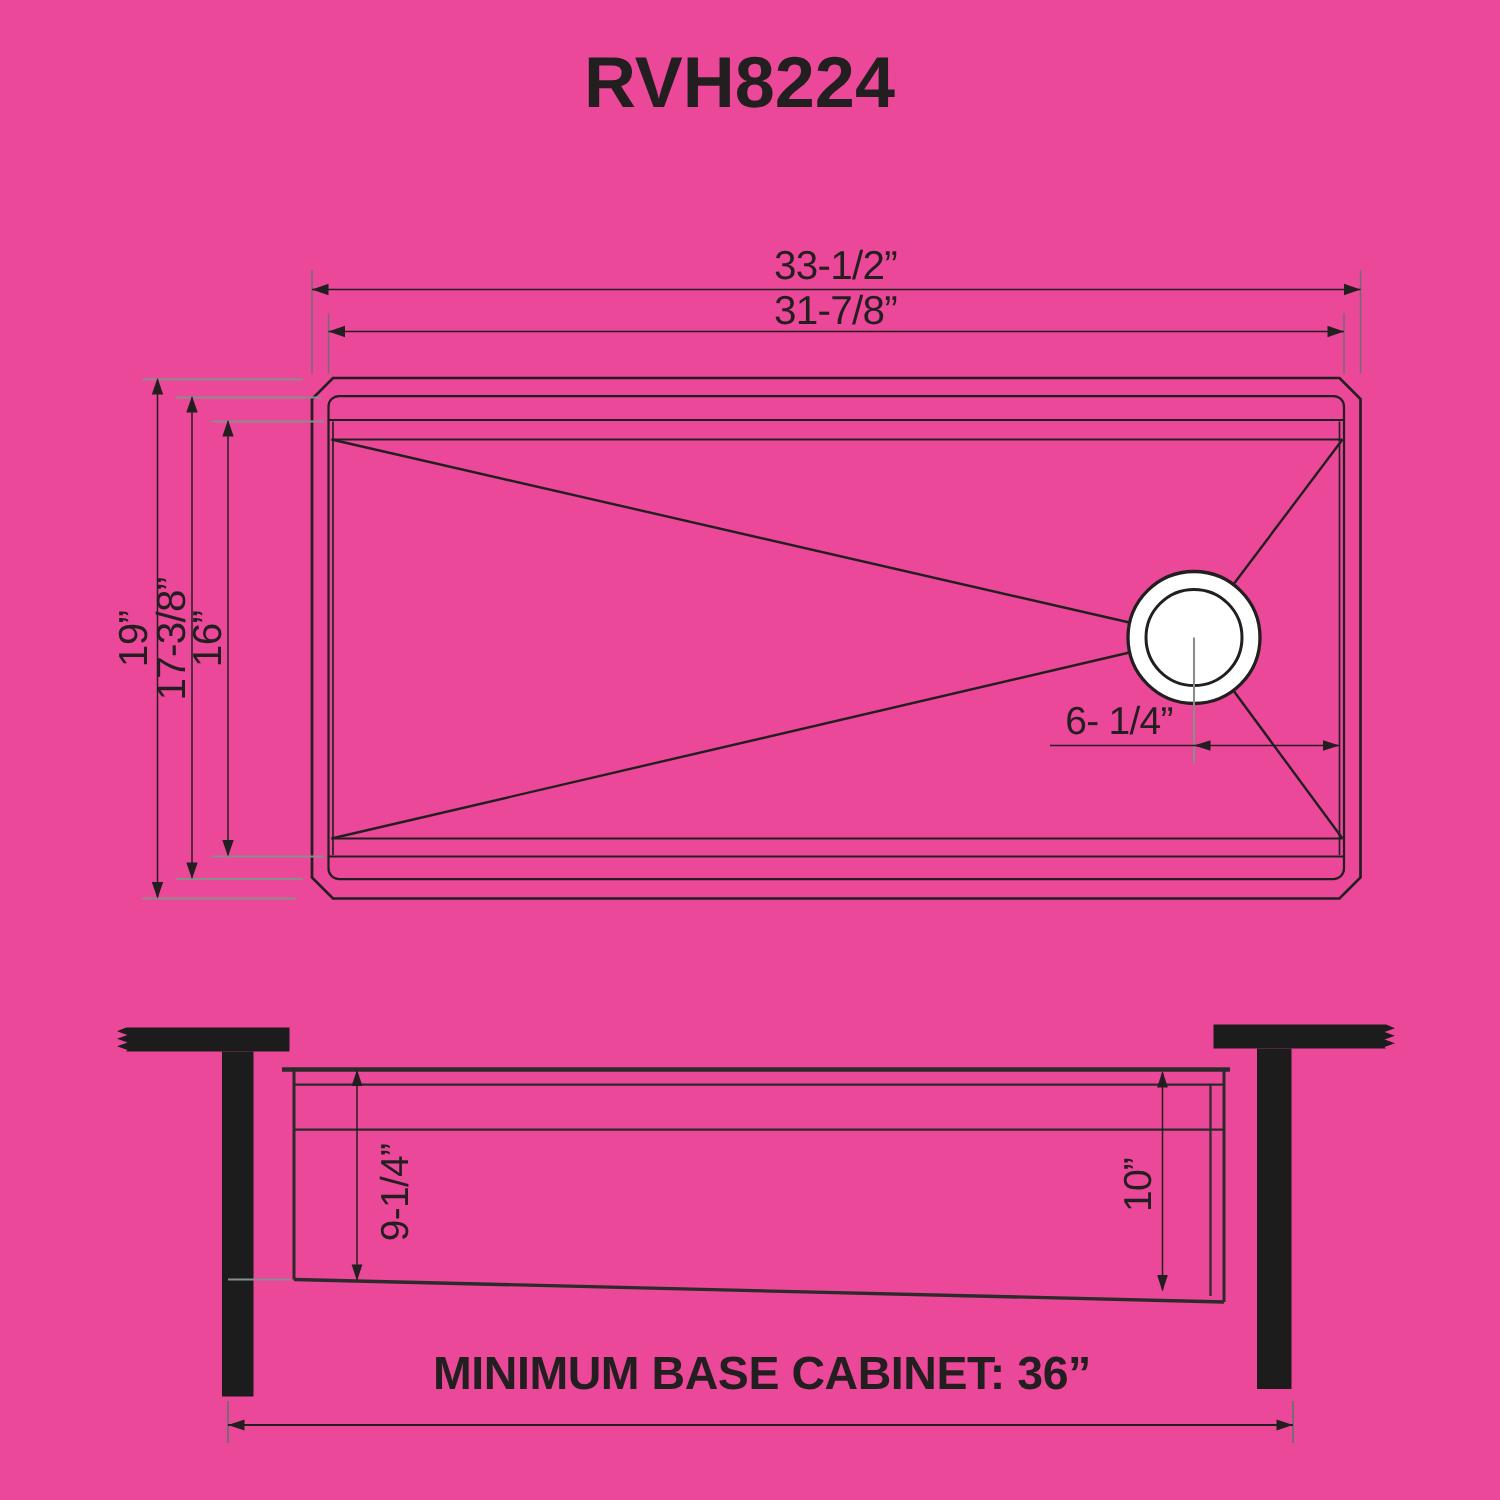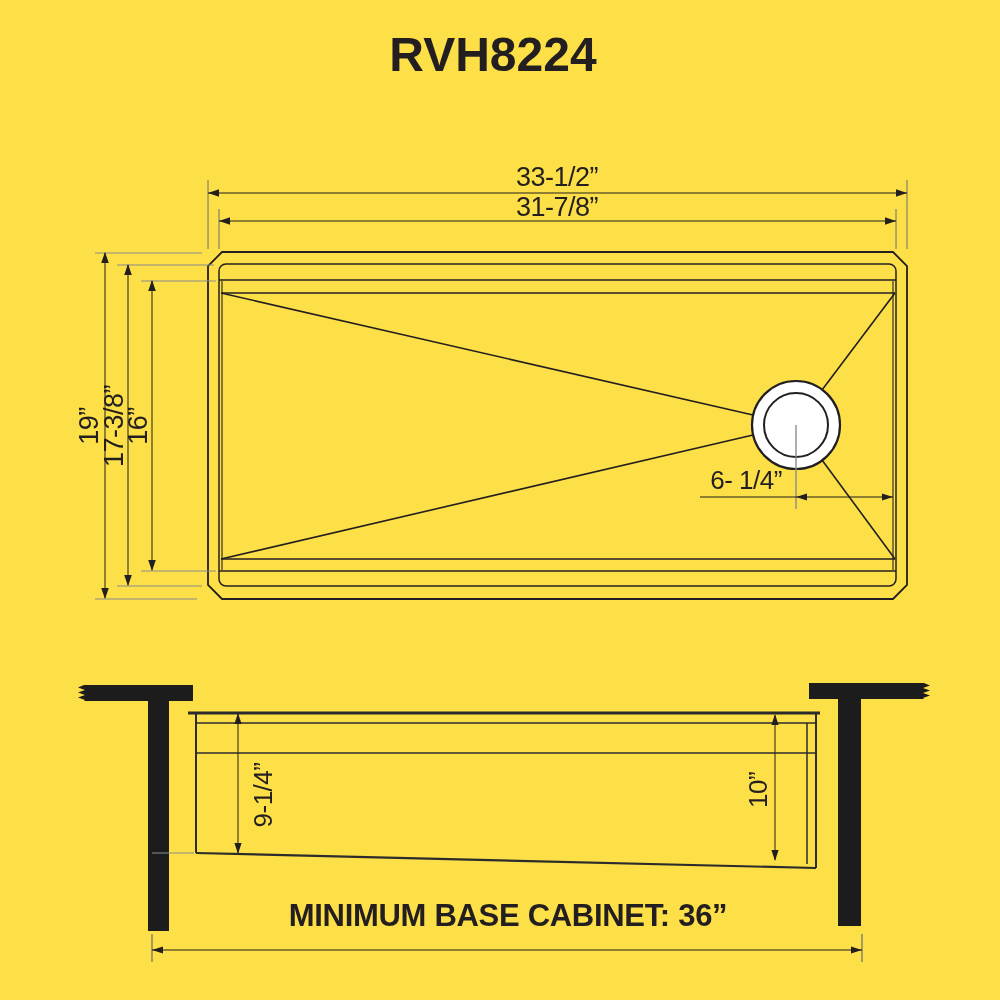--- a/index.html
+++ b/index.html
@@ -1,19 +1,19 @@
 <!DOCTYPE html>
 <html><head>
 <meta charset="utf-8">
 <style>
   html,body{margin:0;padding:0;background:#ffffff;}
   .page{
     position:relative;
     width:1000px;height:1000px;
-    background:#fde047;
+    background:#ec4899;
     font-family:"Liberation Sans", sans-serif;
   }
   svg{display:block;}
   text{fill:#231f20;}
   .title-text{font-size:48px;font-weight:700;}
   .dim-text{font-size:27px;font-weight:400;letter-spacing:-0.5px;}
   .dim-text-sm{font-size:26px;font-weight:400;letter-spacing:-0.5px;}
   .note-text{font-size:31px;font-weight:600;letter-spacing:-0.3px;}
 </style>
 </head>

